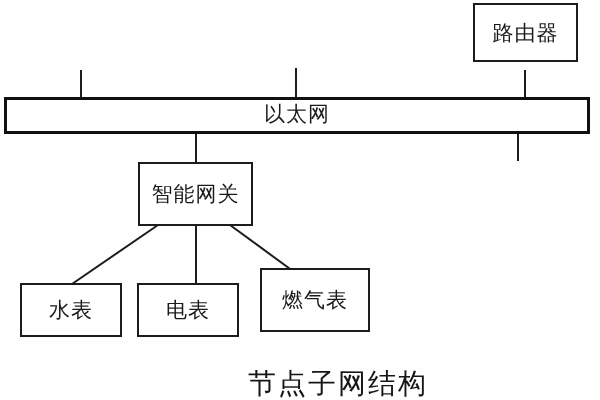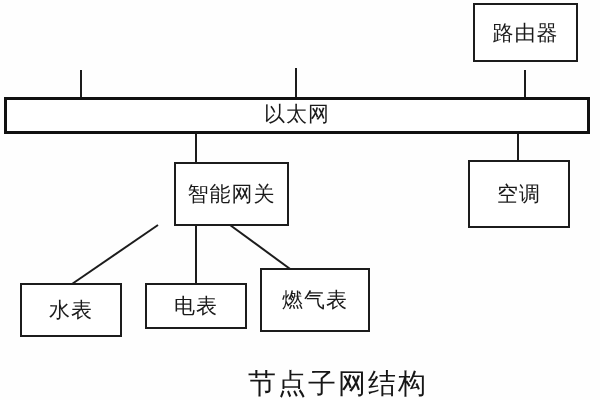--- a/index.html
+++ b/index.html
@@ -42,24 +42,24 @@
     align-items: flex-start;
     justify-content: center;
     font-size: 21px;
     letter-spacing: 1px;
   }
   
   #node-wifi       { left: 10px;  top: 3px;   width: 142px; height: 67px; }
   #node-controller { left: 242px; top: 3px;   width: 108px; height: 65px; }
   #node-router     { left: 473px; top: 3px;   width: 105px; height: 59px; }
   #node-ethernet   { left: 4px;   top: 97px;  width: 586px; height: 37px; }
-  #node-gateway    { left: 138px; top: 162px; width: 115px; height: 64px; margin-left: 36px; }
+  #node-gateway    { left: 138px; top: 162px; width: 115px; height: 64px; }
   #node-aircon     { left: 468px; top: 160px; width: 102px; height: 68px; }
   #node-water      { left: 20px;  top: 283px; width: 102px; height: 54px; }
-  #node-electric   { left: 145px; top: 283px; width: 102px; height: 46px; text-align: right; }
+  #node-electric   { left: 137px; top: 283px; width: 102px; height: 54px; text-align: right; }
   #node-gas        { left: 260px; top: 268px; width: 110px; height: 64px; }
   .caption {
     position: absolute;
     left: 338px;
     top: 365px;
     transform: translateX(-50%);
     font-family: "Liberation Sans", "DejaVu Sans", sans-serif;
     font-weight: normal;
     font-size: 28px;
     letter-spacing: 2px;
@@ -93,23 +93,20 @@
   </div>
 
   <div class="bus" id="node-ethernet">
     <span>以太网</span>
   </div>
 
   <div class="node" id="node-gateway">
     <span>智能网关</span>
   </div>
 
-  <div class="node" id="node-aircon">
-    <span>空调</span>
-  </div>
 
   <div class="node" id="node-water">
     <span>水表</span>
   </div>
 
   <div class="node" id="node-electric">
     <span>电表</span>
   </div>
 
   <div class="node" id="node-gas">

